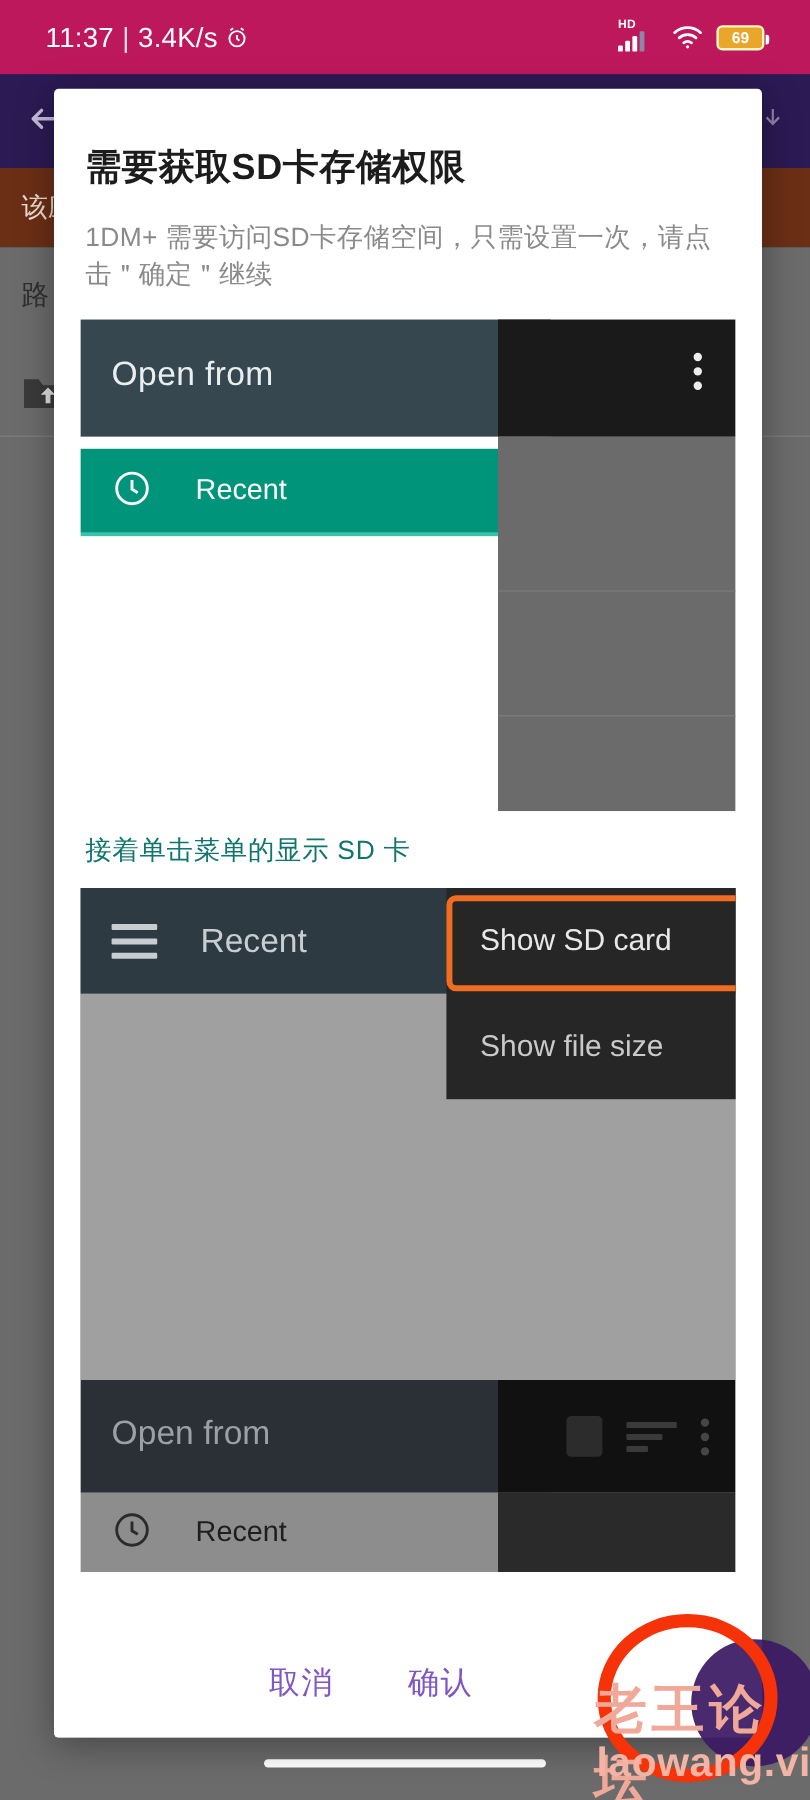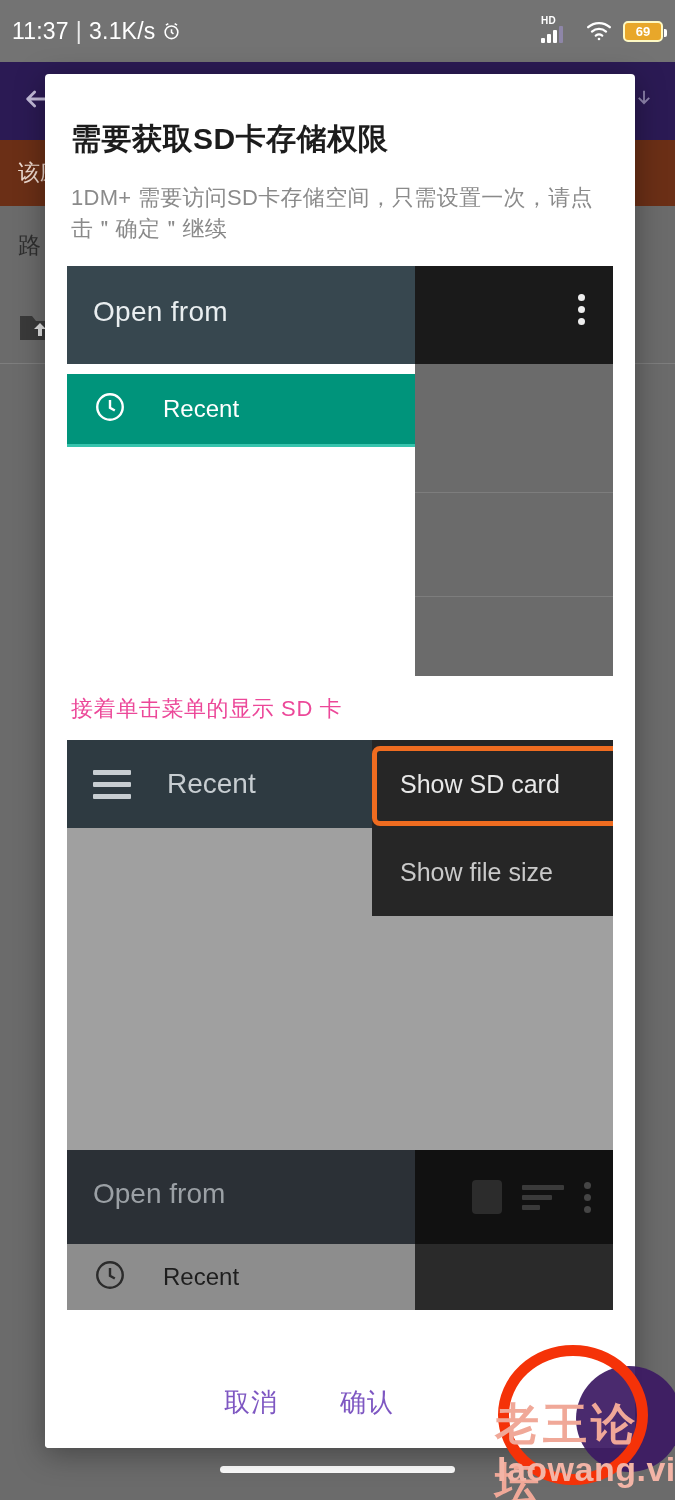--- a/index.html
+++ b/index.html
@@ -7,23 +7,23 @@
     width: 675px; height: 1500px;
     overflow: hidden;
     font-family: "Liberation Sans", "DejaVu Sans", sans-serif;
   }
   body { position: relative; background: #2a1a52; }
 
   
   #bg-app { position: absolute; inset: 0; }
   .bg-statusbar {
     position: absolute; top: 0; left: 0; width: 675px; height: 62px;
-    background: #737373;
+    background: #be185d;
     display: flex; align-items: center; justify-content: space-between;
-    padding: 0 12px;
+    padding: 0 38px;
     color: #ffffff;
   }
   .sb-left { display: flex; align-items: center; gap: 7px; font-size: 23px; font-weight: 500; letter-spacing: .2px; }
   .sb-sep { opacity: .85; font-weight: 300; }
   .sb-alarm { width: 19px; height: 19px; position: relative; display: inline-block; }
   .sb-alarm svg { display: block; }
   .sb-right { display: flex; align-items: center; gap: 11px; }
   .hd-signal { position: relative; width: 34px; height: 26px; }
   .hd-label { position: absolute; top: -3px; left: 0; font-size: 10px; font-weight: 700; letter-spacing: .3px; }
   .bars { position: absolute; bottom: 1px; left: 0; display: flex; align-items: flex-end; gap: 2px; height: 17px; }
@@ -92,21 +92,21 @@
   }
   .dlg-sub {
     font-size: 22px; color: #8a8a8a; line-height: 1.42;
     padding: 22px 26px 0 26px; letter-spacing: .3px;
   }
   .dlg-scroll {
     flex: 1; overflow: hidden; padding: 0 22px;
     margin-top: 22px;
   }
   .step-caption {
-    font-size: 22px; color: #ec4899; padding: 18px 4px 16px 4px; letter-spacing: .6px;
+    font-size: 22px; color: #0f766e; padding: 18px 4px 16px 4px; letter-spacing: .6px;
   }
 
   
   .shot { position: relative; width: 100%; overflow: hidden; }
   .shot1 { height: 410px; background: #ffffff; }
   .s1-appbar { position:absolute; top:0; left:0; width: 392px; height: 98px; background:#37474f; }
   .s1-appbar span { position:absolute; left: 26px; top: 30px; color:#e9eef0; font-size: 28px; letter-spacing:.3px; }
   .s1-dark { position:absolute; top:0; right:0; width: 198px; height: 98px; background:#1a1a1a; }
   .s1-dots { position:absolute; right: 28px; top: 28px; display:flex; flex-direction:column; gap:5px; }
   .s1-dots i { width: 7px; height: 7px; border-radius:50%; background:#ededed; display:block; }
@@ -180,21 +180,21 @@
 </style>
 </head>
 <body>
 
 <div id="bg-app">
 
   <div class="bg-statusbar">
     <div class="sb-left">
       <span>11:37</span>
       <span class="sb-sep">|</span>
-      <span>3.1K/s</span>
+      <span>3.4K/s</span>
       <span class="sb-alarm">
         <svg width="19" height="19" viewBox="0 0 24 24" fill="none" stroke="#fff" stroke-width="2">
           <circle cx="12" cy="13" r="8"></circle>
             <path d="M12 9v4l2.5 2"></path>
           <path d="M5 4l3-2M19 4l-3-2"></path>
         </svg>
       </span>
     </div>
     <div class="sb-right">
       <span class="hd-signal">

